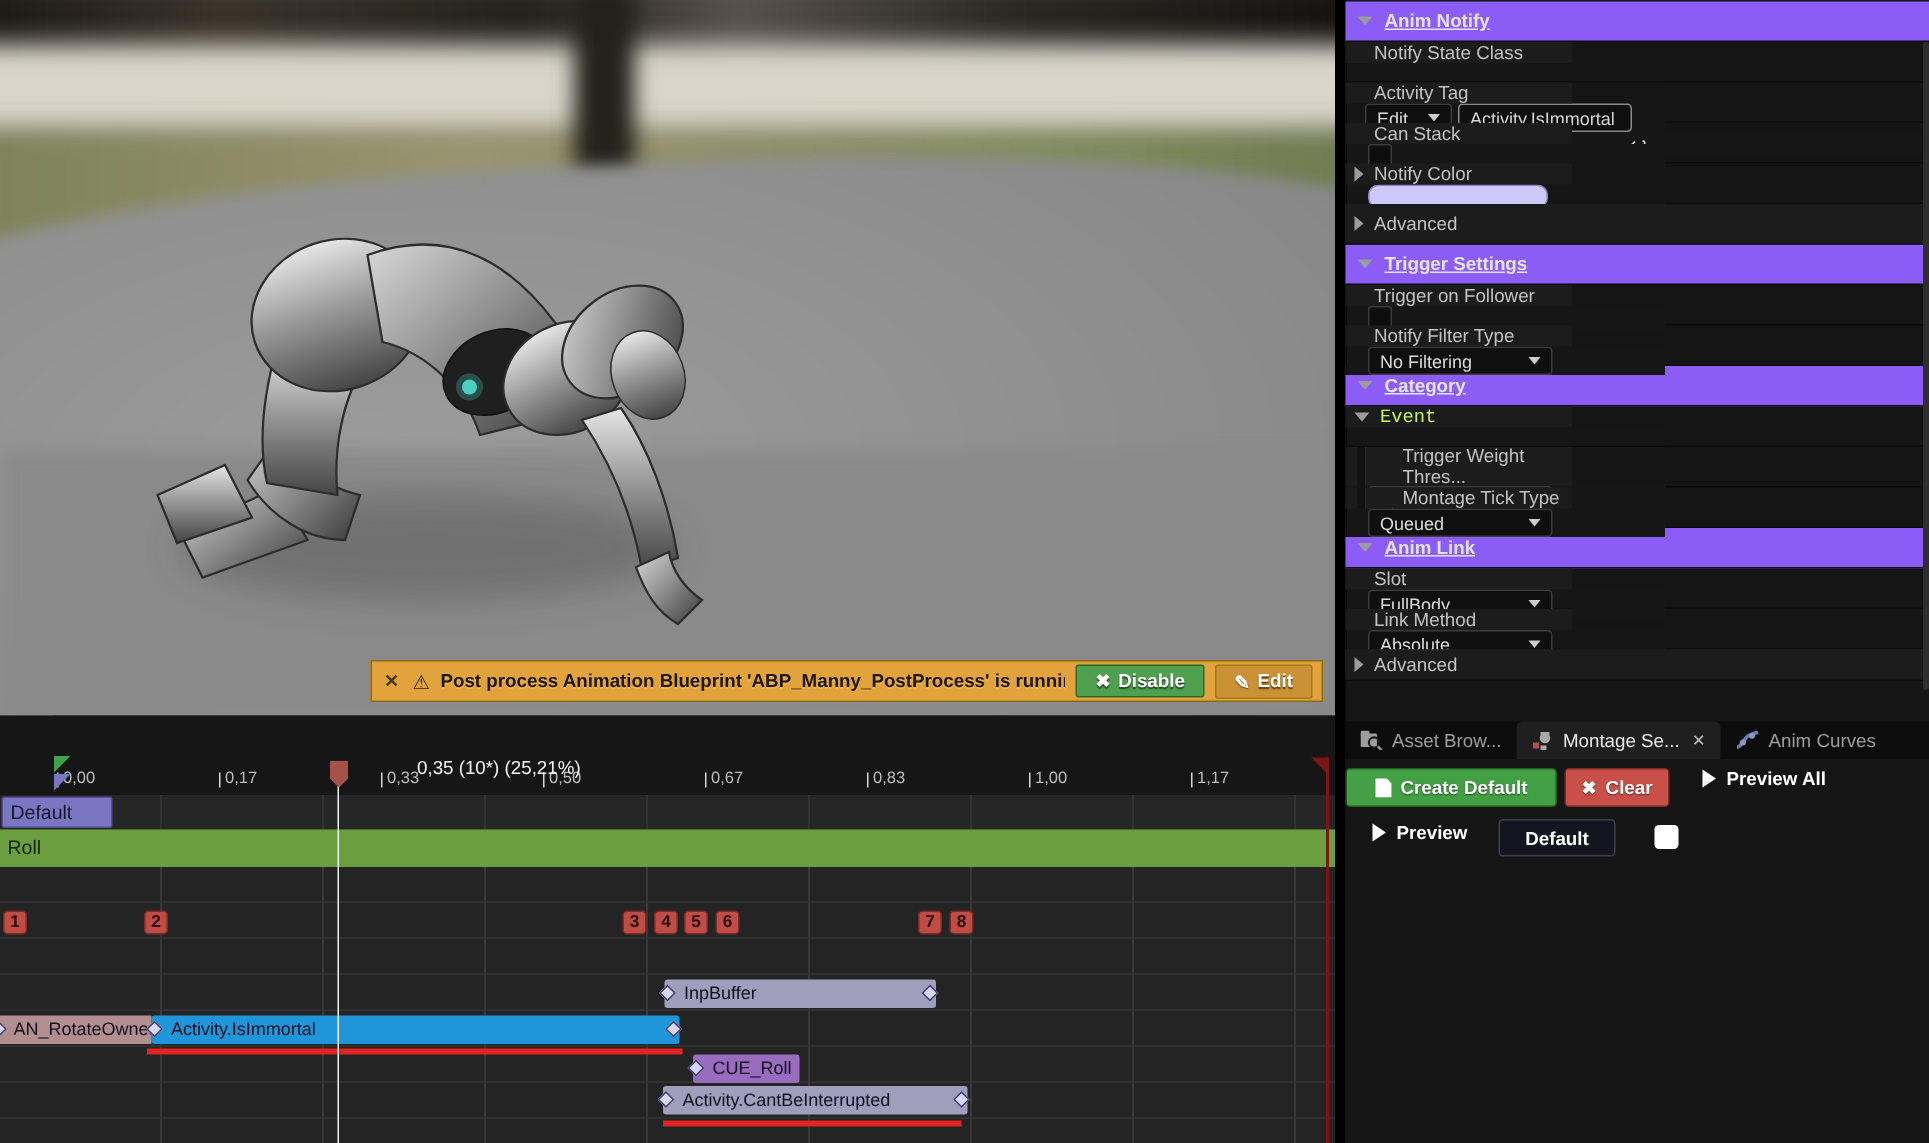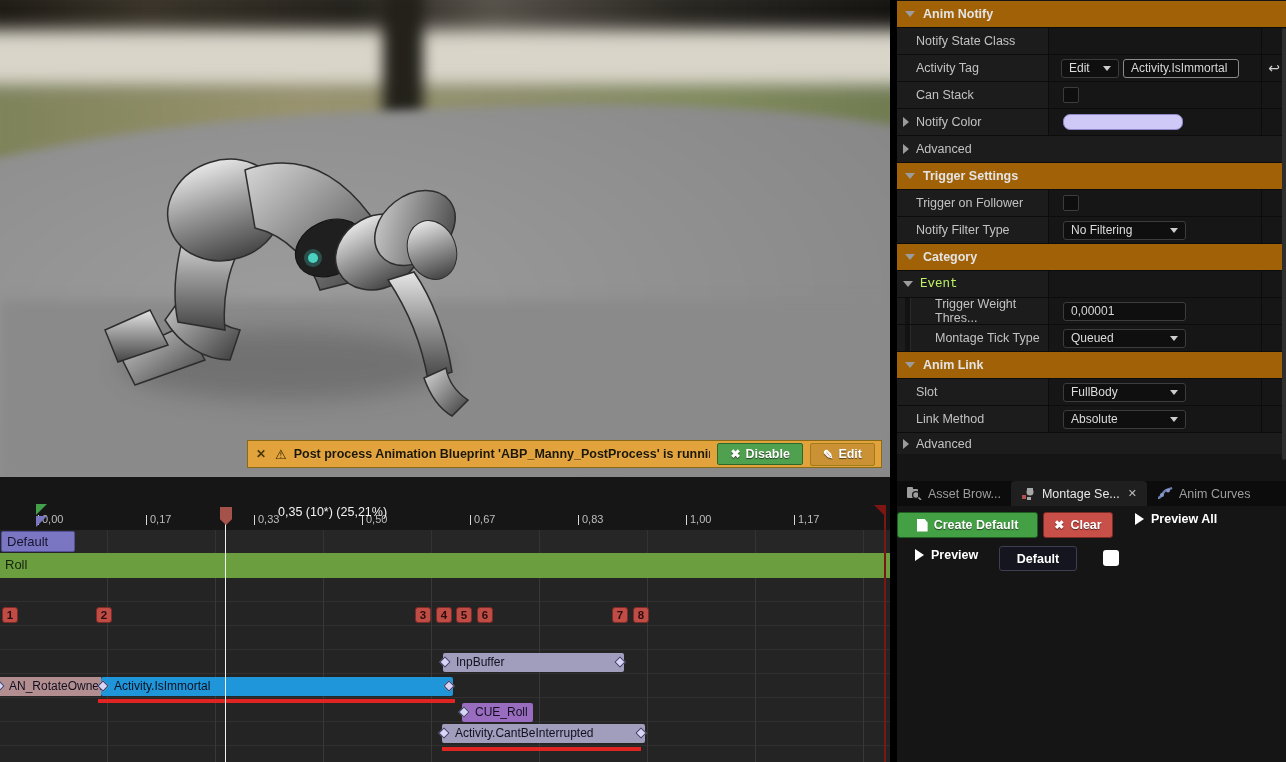--- a/index.html
+++ b/index.html
@@ -46,22 +46,22 @@
   #section-row{position:absolute;left:0;top:76px;width:890px;height:25px;background:#6b9e3e;color:#15230c;font-size:13px;padding:4px 0 0 5px;z-index:2;}
   .mk{position:absolute;top:130px;width:16px;height:16px;background:#bf4c45;border:1px solid #7e2a26;border-radius:3px;color:#2a0d0c;font-size:11.5px;font-weight:bold;text-align:center;line-height:14px;z-index:3;}
   .nbar{position:absolute;height:19px;font-size:12px;color:#10101e;white-space:nowrap;overflow:hidden;padding:2px 4px 0 13px;z-index:3;}
   .diam{position:absolute;top:5px;width:8px;height:8px;background:#d9d5f7;border:1px solid #3f3f66;transform:rotate(45deg);z-index:4;}
   .redline{position:absolute;height:4px;background:#e02422;z-index:4;}
   #tl-endline{position:absolute;left:884px;top:28px;width:2px;height:257px;background:#7d1612;z-index:6;}
   #tl-endcorner{position:absolute;left:874px;top:28px;width:0;height:0;border-right:12px solid #7d1612;border-bottom:12px solid transparent;z-index:6;}
 
   
   #rightpanel{position:absolute;left:897px;top:0;width:389px;height:762px;background:#151515;}
-  .prow{position:relative;width:389px;height:27px;border-bottom:1px solid #0c0c0c;display:flex;}
-  .phead{background:#a16207;align-items:center;display:flex;gap:8px;padding-left:8px;font-weight:bold;color:#e4e4e4;font-size:12.5px;width:389px;height:27px;border-bottom:1px solid #0c0c0c;}
+  .prow{position:relative;width:389px;height:27px;border-bottom:1px solid #0c0c0c;display:flex;flex-direction:column;}
+  .phead{background:#8b5cf6;align-items:center;display:flex;gap:8px;padding-left:8px;font-weight:bold;color:#e4e4e4;font-size:12.5px;width:389px;height:27px;border-bottom:1px solid #0c0c0c;text-decoration:underline;}
   .plabel{width:151px;height:100%;background:#1c1c1c;color:#c2c2c2;font-size:12.5px;display:flex;align-items:center;padding-left:19px;gap:7px;position:relative;}
   .plabel.indent{padding-left:38px;}
   .indent-guide{position:absolute;left:8px;top:0;width:6px;height:100%;background:#121212;border-right:1px solid #2a2a2a;}
   .pvalue{width:213px;height:100%;background:#161616;border-left:1px solid #0c0c0c;display:flex;align-items:center;padding-left:14px;gap:6px;}
   .preset{flex:1;height:100%;background:#161616;border-left:1px solid #0c0c0c;display:flex;align-items:center;justify-content:center;color:#cfcfcf;font-size:14px;}
   .tri-down{width:0;height:0;border-left:5px solid transparent;border-right:5px solid transparent;border-top:6px solid #9c9c9c;display:inline-block;}
   .tri-right{width:0;height:0;border-top:5px solid transparent;border-bottom:5px solid transparent;border-left:6px solid #9c9c9c;display:inline-block;}
   .ue-check{width:16px;height:16px;background:#0e0e0e;border:1px solid #3c3c3c;border-radius:2px;display:flex;align-items:center;justify-content:center;color:#2a9df4;font-size:13px;font-weight:bold;}
   .ue-drop{height:19px;background:#0f0f0f;border:1px solid#3c3c3c;border:1px solid #3c3c3c;border-radius:3px;color:#dcdcdc;font-size:12px;display:flex;align-items:center;justify-content:space-between;padding:0 7px;}
   .chev{width:0;height:0;border-left:4px solid transparent;border-right:4px solid transparent;border-top:5px solid #cdcdcd;}

